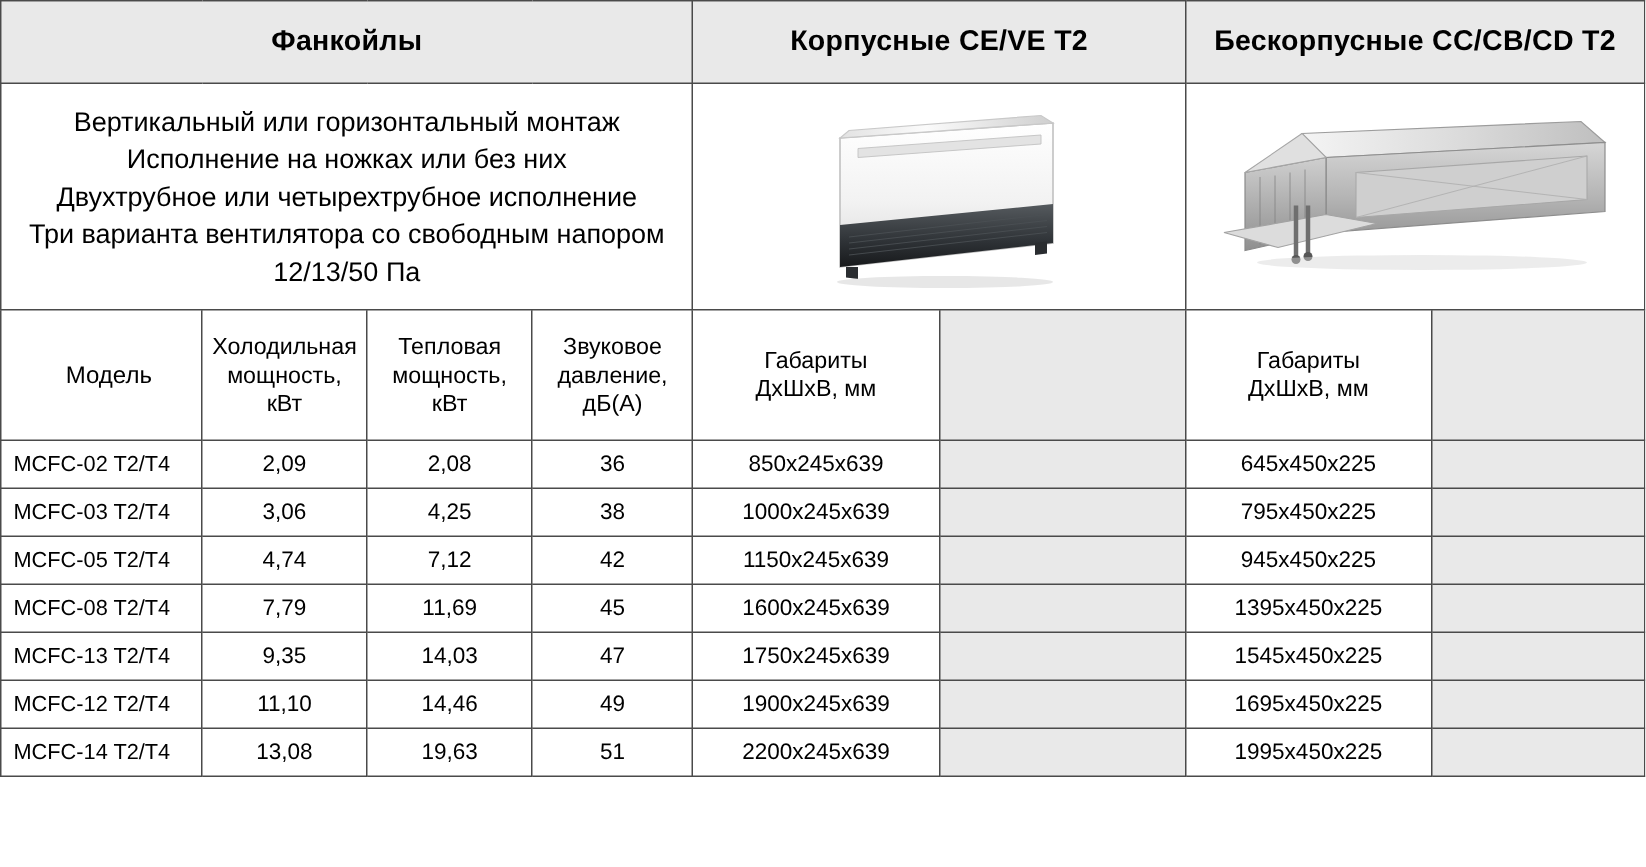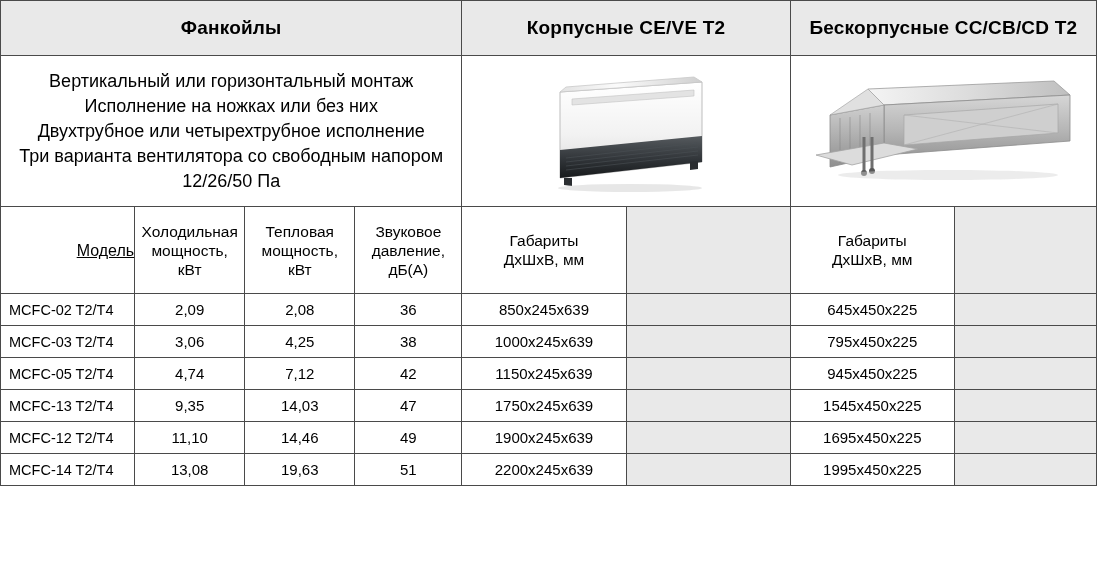--- a/index.html
+++ b/index.html
@@ -69,24 +69,23 @@
     justify-content: center;
   }
   
   .coltitle td {
     height: 86px;
     font-size: 15.5px;
     line-height: 19px;
     font-weight: normal;
   }
   .coltitle td.model-title {
-    text-align: right;
+    text-align: center;
     padding-left: 10px;
     font-size: 16px;
-    text-decoration: underline;
   }
   .shaded { background: #e9e9e9; }
 
   
   tr.data td {
     height: 31px;
     font-size: 15px;
   }
   tr.data td.model {
     text-align: left;
@@ -120,21 +119,21 @@
         <td colspan="2">Корпусные CE/VE T2</td>
         <td colspan="2">Бескорпусные CC/CB/CD T2</td>
       </tr>
 
       <tr class="desc-band">
         <td colspan="4" class="desc-cell">
           <div>Вертикальный или горизонтальный монтаж</div>
           <div>Исполнение на ножках или без них</div>
           <div>Двухтрубное или четырехтрубное исполнение</div>
           <div>Три варианта вентилятора со свободным напором</div>
-          <div>12/26/50 Па</div>
+          <div>12/13/50 Па</div>
         </td>
 
         <td colspan="2" class="img-cell">
           <div class="img-wrap">
             <svg width="200" height="130" viewBox="0 0 200 130">
               <defs>
                 <linearGradient id="gWhite" x1="0" y1="0" x2="0" y2="1">
                   <stop offset="0%" stop-color="#ffffff"></stop>
                   <stop offset="55%" stop-color="#f2f2f2"></stop>
                   <stop offset="100%" stop-color="#d8d8d8"></stop>
@@ -275,20 +274,30 @@
         <td class="model nowrap">MCFC-05 T2/T4</td>
         <td>4,74</td>
         <td>7,12</td>
         <td>42</td>
         <td>1150x245x639</td>
         <td class="blank"></td>
         <td>945x450x225</td>
         <td class="blank"></td>
       </tr>
       <tr class="data">
+        <td class="model nowrap">MCFC-08 T2/T4</td>
+        <td>7,79</td>
+        <td>11,69</td>
+        <td>45</td>
+        <td>1600x245x639</td>
+        <td class="blank"></td>
+        <td>1395x450x225</td>
+        <td class="blank"></td>
+      </tr>
+      <tr class="data">
         <td class="model nowrap">MCFC-13 T2/T4</td>
         <td>9,35</td>
         <td>14,03</td>
         <td>47</td>
         <td>1750x245x639</td>
         <td class="blank"></td>
         <td>1545x450x225</td>
         <td class="blank"></td>
       </tr>
       <tr class="data">

